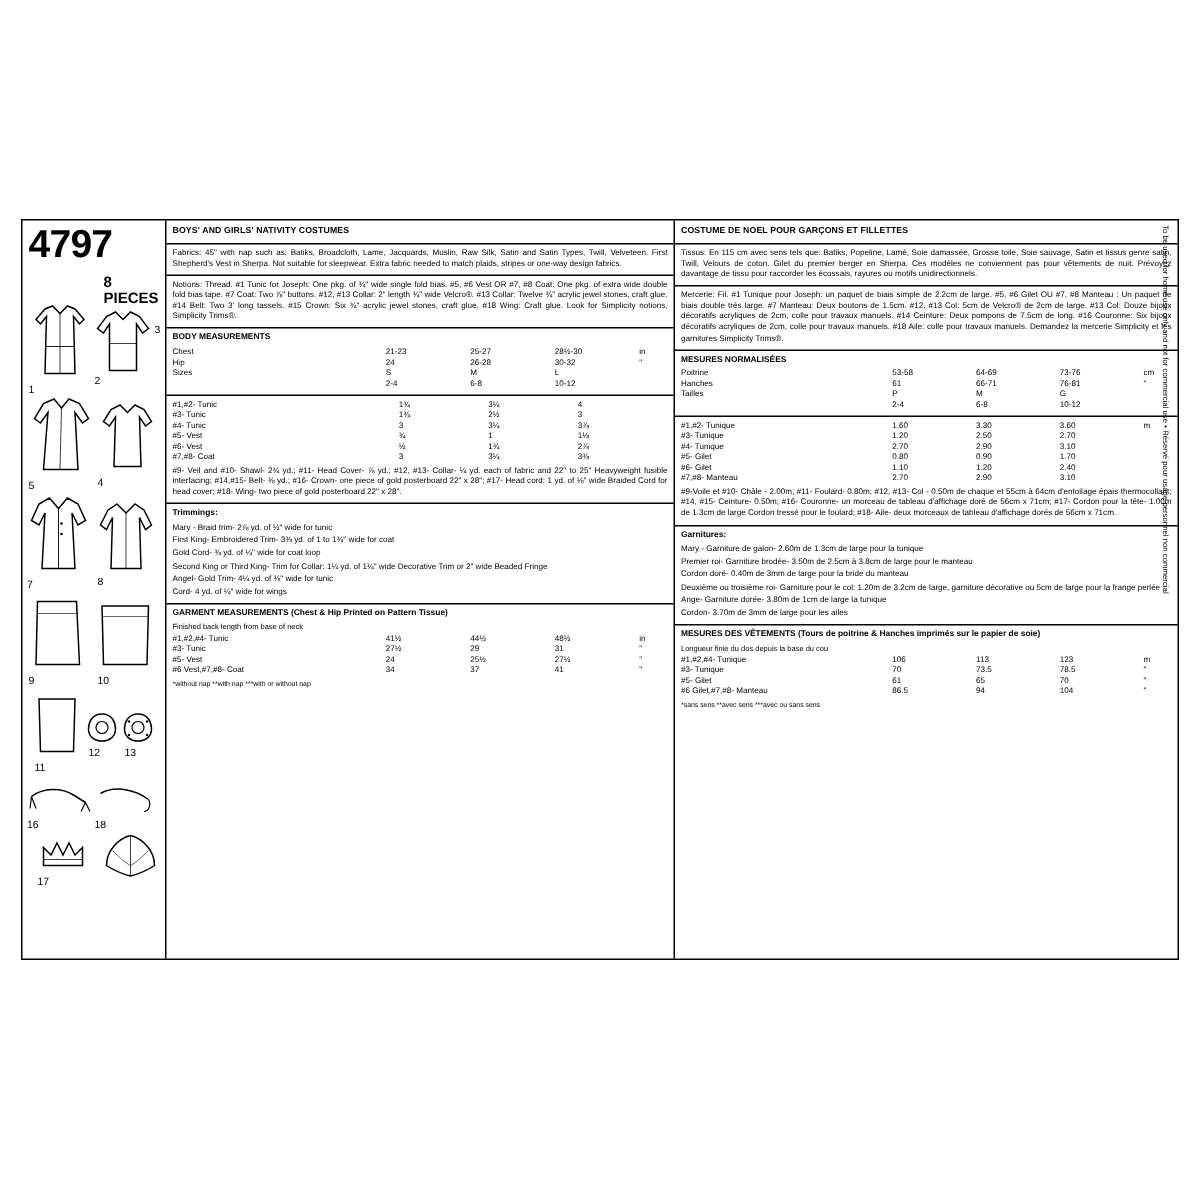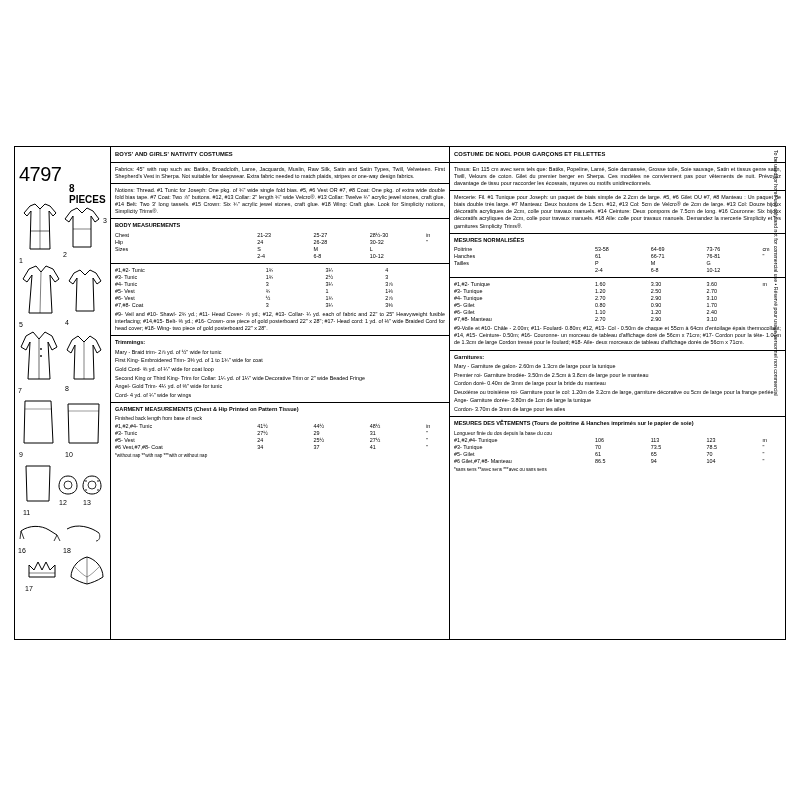--- a/index.html
+++ b/index.html
@@ -25,23 +25,23 @@
   
   .illus{
     width:96px;
     border-right:1px solid #000;
     box-sizing:border-box;
     position:relative;
     flex:0 0 96px;
   }
   .patnum{
     position:absolute;
-    left:4px; top:16px;
-    font-size:20px;
-    font-weight:normal;
+    left:4px; top:0;
+    font-size:26px;
+    font-weight:bold;
     letter-spacing:-0.5px;
   }
   .pieces{
     position:absolute;
     left:6px; top:36px;
     font-size:10px;
     font-weight:bold;
     padding-left:48px;
   }
   .figwrap{position:absolute;left:0;top:54px;width:95px;height:438px;}

